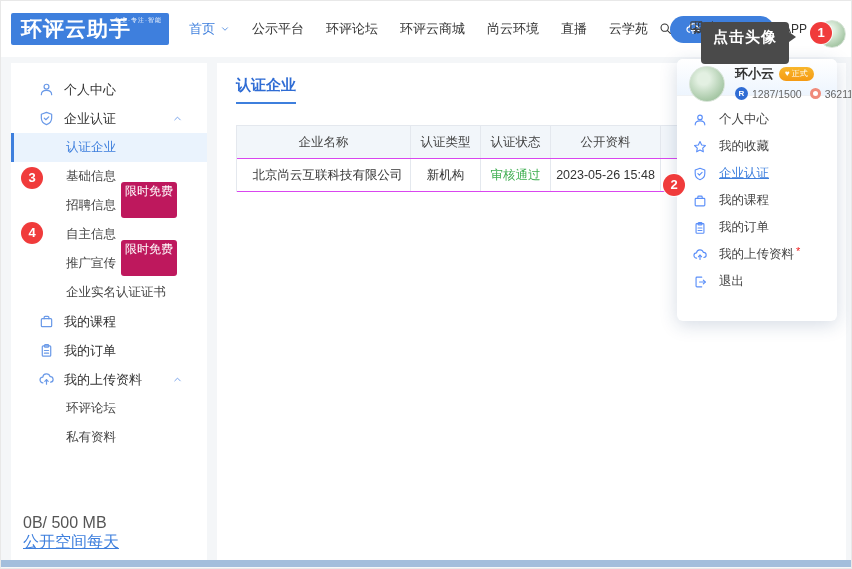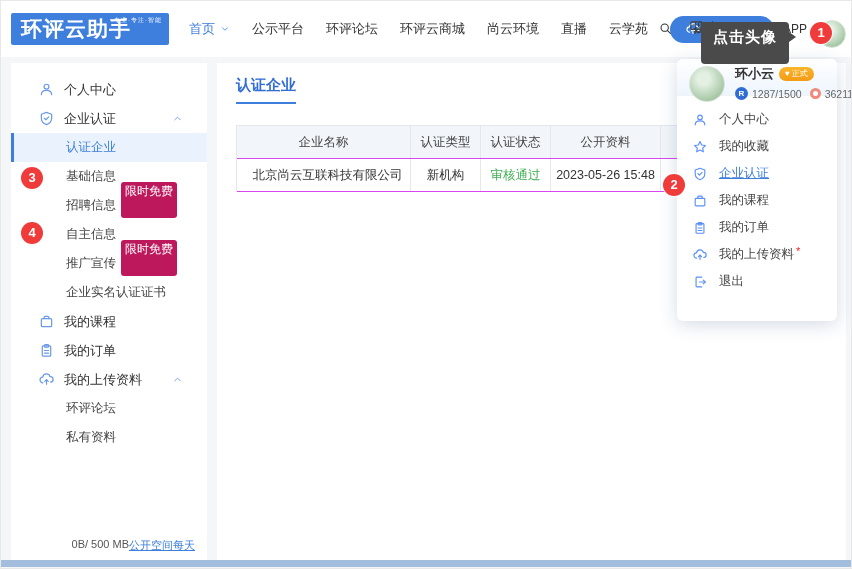--- a/index.html
+++ b/index.html
@@ -34,21 +34,21 @@
   .step4 { left:20px; top:221px; }
 
   
   .sidebar { position:absolute; left:10px; top:62px; width:196px; height:498px; background:#fff; padding-top:12px; }
   .side-item { position:relative; height:29px; display:flex; align-items:center; font-size:13px; color:#333; cursor:pointer; padding-left:28px; }
   .side-item .ic { color:#6b9ae8; margin-right:10px; flex:0 0 auto; }
   .side-item.sub { padding-left:55px; font-size:12.5px; color:#444; }
   .side-item.active { background:#eaf3fd; color:#3e7fdd; border-left:3px solid #3e7fdd; padding-left:52px; }
   .side-chevron { position:absolute; right:14px; color:#555; }
   .free-badge { margin-left:5px; transform:translateY(-6px); background:#be185d; color:#fff; font-size:12px; padding:1px 4px 18px; border-radius:3px; white-space:nowrap; }
-  .storage { position:absolute; left:0; bottom:8px; width:100%; padding:0 12px; display:flex; justify-content:flex-end; font-size:11px; color:#555; }
+  .storage { position:absolute; left:0; bottom:8px; width:100%; padding:0 12px; display:flex; justify-content:center; font-size:16px; color:#555;flex-direction:column; }
   .storage a { color:#3e7fdd; text-decoration:underline; cursor:pointer; }
 
   
   .main { position:absolute; left:216px; top:62px; width:629px; height:498px; background:#fff; }
   .page-title { position:absolute; left:19px; top:13px; font-size:15px; font-weight:700; color:#2f6cd4; padding-bottom:7px; border-bottom:2px solid #3e7fdd; }
   .table { position:absolute; left:19px; top:62px; width:557px; font-size:12.5px; color:#333; border:1px solid #e4e8ee; border-bottom:none; }
   .trow { display:grid; grid-template-columns:174px 70px 70px 110px 1fr; border-bottom:1px solid #d946ef; }
   .trow > div { height:32px; line-height:32px; text-align:center; border-right:1px solid #e4e8ee; overflow:hidden; white-space:nowrap; }
   .trow > div:last-child { border-right:none; }
   .thead { background:#f2f6fa; color:#444; }

